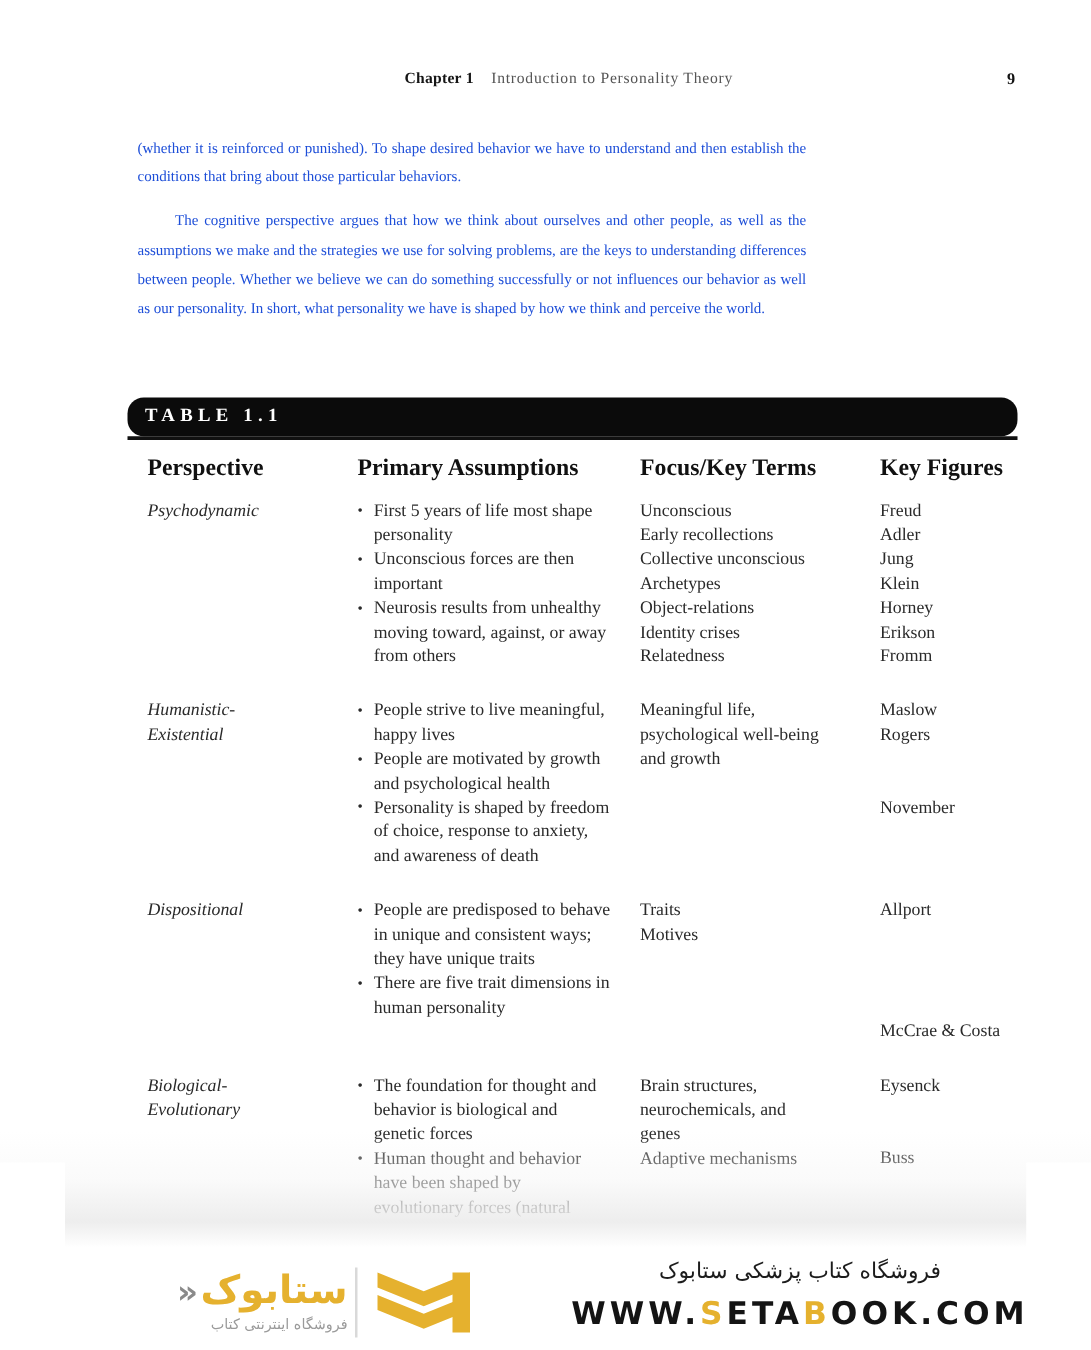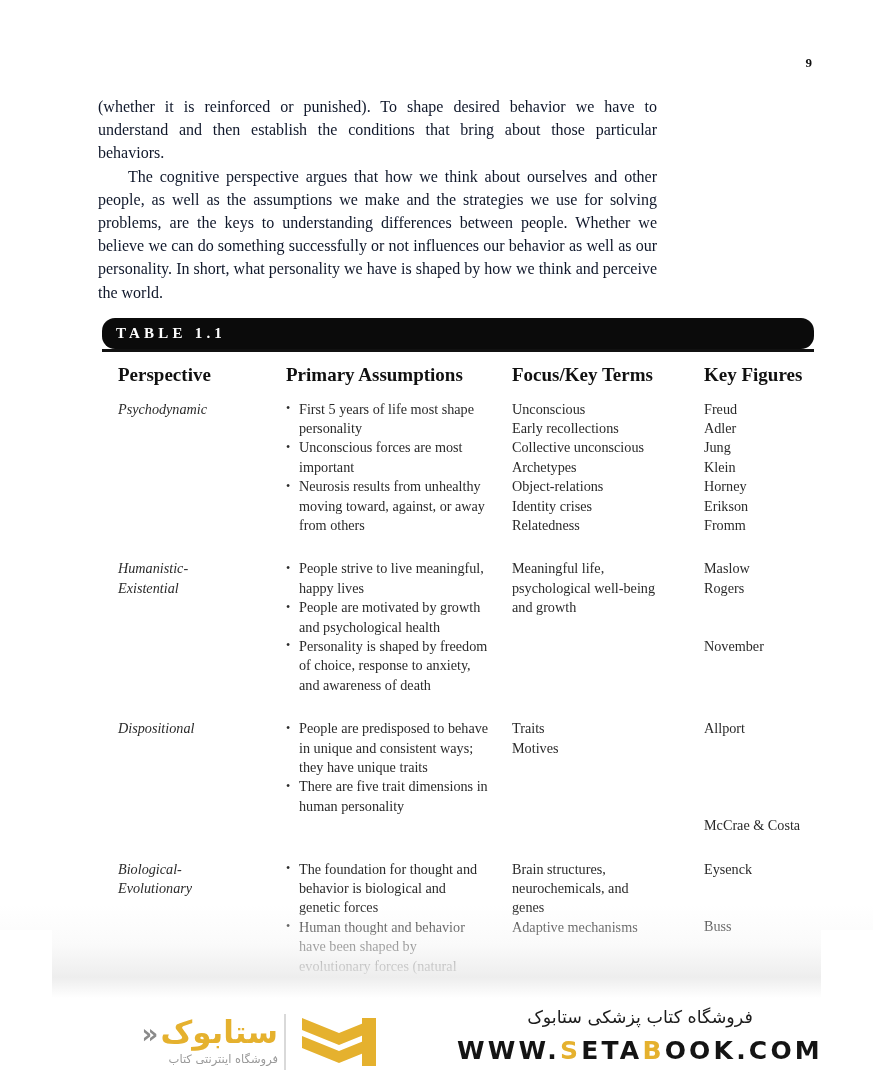--- a/index.html
+++ b/index.html
@@ -63,25 +63,25 @@
   }
 
   
   #body-copy {
     position: absolute;
     left: 98px;
     top: 95px;
     width: 559px;
   }
   .para {
-    margin: 0;
-    font-size: 16px;
+    margin: 12px;
+    font-size: 12px;
     line-height: 23.2px;
     text-align: justify;
-    color: #0f172a;
+    color: #1d4ed8;
     -webkit-hyphens: none;
     hyphens: none;
   }
   .para.indent { text-indent: 30px; }
 
   
   #table-block {
     position: absolute;
     left: 102px;
     top: 318px;
@@ -280,20 +280,23 @@
     white-space: nowrap;
   }
   #footer-url .gold { color: #E5B12E; }
 </style>
 </head>
 <body>
 
 <div id="page-sheet">
 
   <div id="running-head">
+    <div class="rh-center">
+      <span class="rh-chapter">Chapter 1</span><span class="rh-title">Introduction to Personality Theory</span>
+    </div>
     <div id="page-number">9</div>
   </div>
 
   <div id="body-copy">
     <p class="para">(whether it is reinforced or punished). To shape desired behavior we have to understand and then establish the conditions that bring about those particular behaviors.</p>
     <p class="para indent">The cognitive perspective argues that how we think about ourselves and other people, as well as the assumptions we make and the strategies we use for solving problems, are the keys to understanding differences between people.  Whether we believe we can do something successfully or not influences our behavior as well as our personality. In short, what personality we have is shaped by how we think and perceive the world.</p>
   </div>
 
   <div id="table-block">
 
@@ -318,21 +321,21 @@
       </thead>
       <tbody>
 
         <tr>
           <td class="persp">
             <span class="persp-line">Psychodynamic</span>
           </td>
           <td>
             <ul class="assump">
               <li>First 5 years of life most shape personality</li>
-              <li>Unconscious forces are most important</li>
+              <li>Unconscious forces are then important</li>
               <li>Neurosis results from unhealthy moving toward, against, or away from others</li>
             </ul>
           </td>
           <td class="terms">
             <span>Unconscious</span>
             <span>Early recollections</span>
             <span>Collective unconscious</span>
             <span>Archetypes</span>
             <span>Object-relations</span>
             <span>Identity crises</span>

